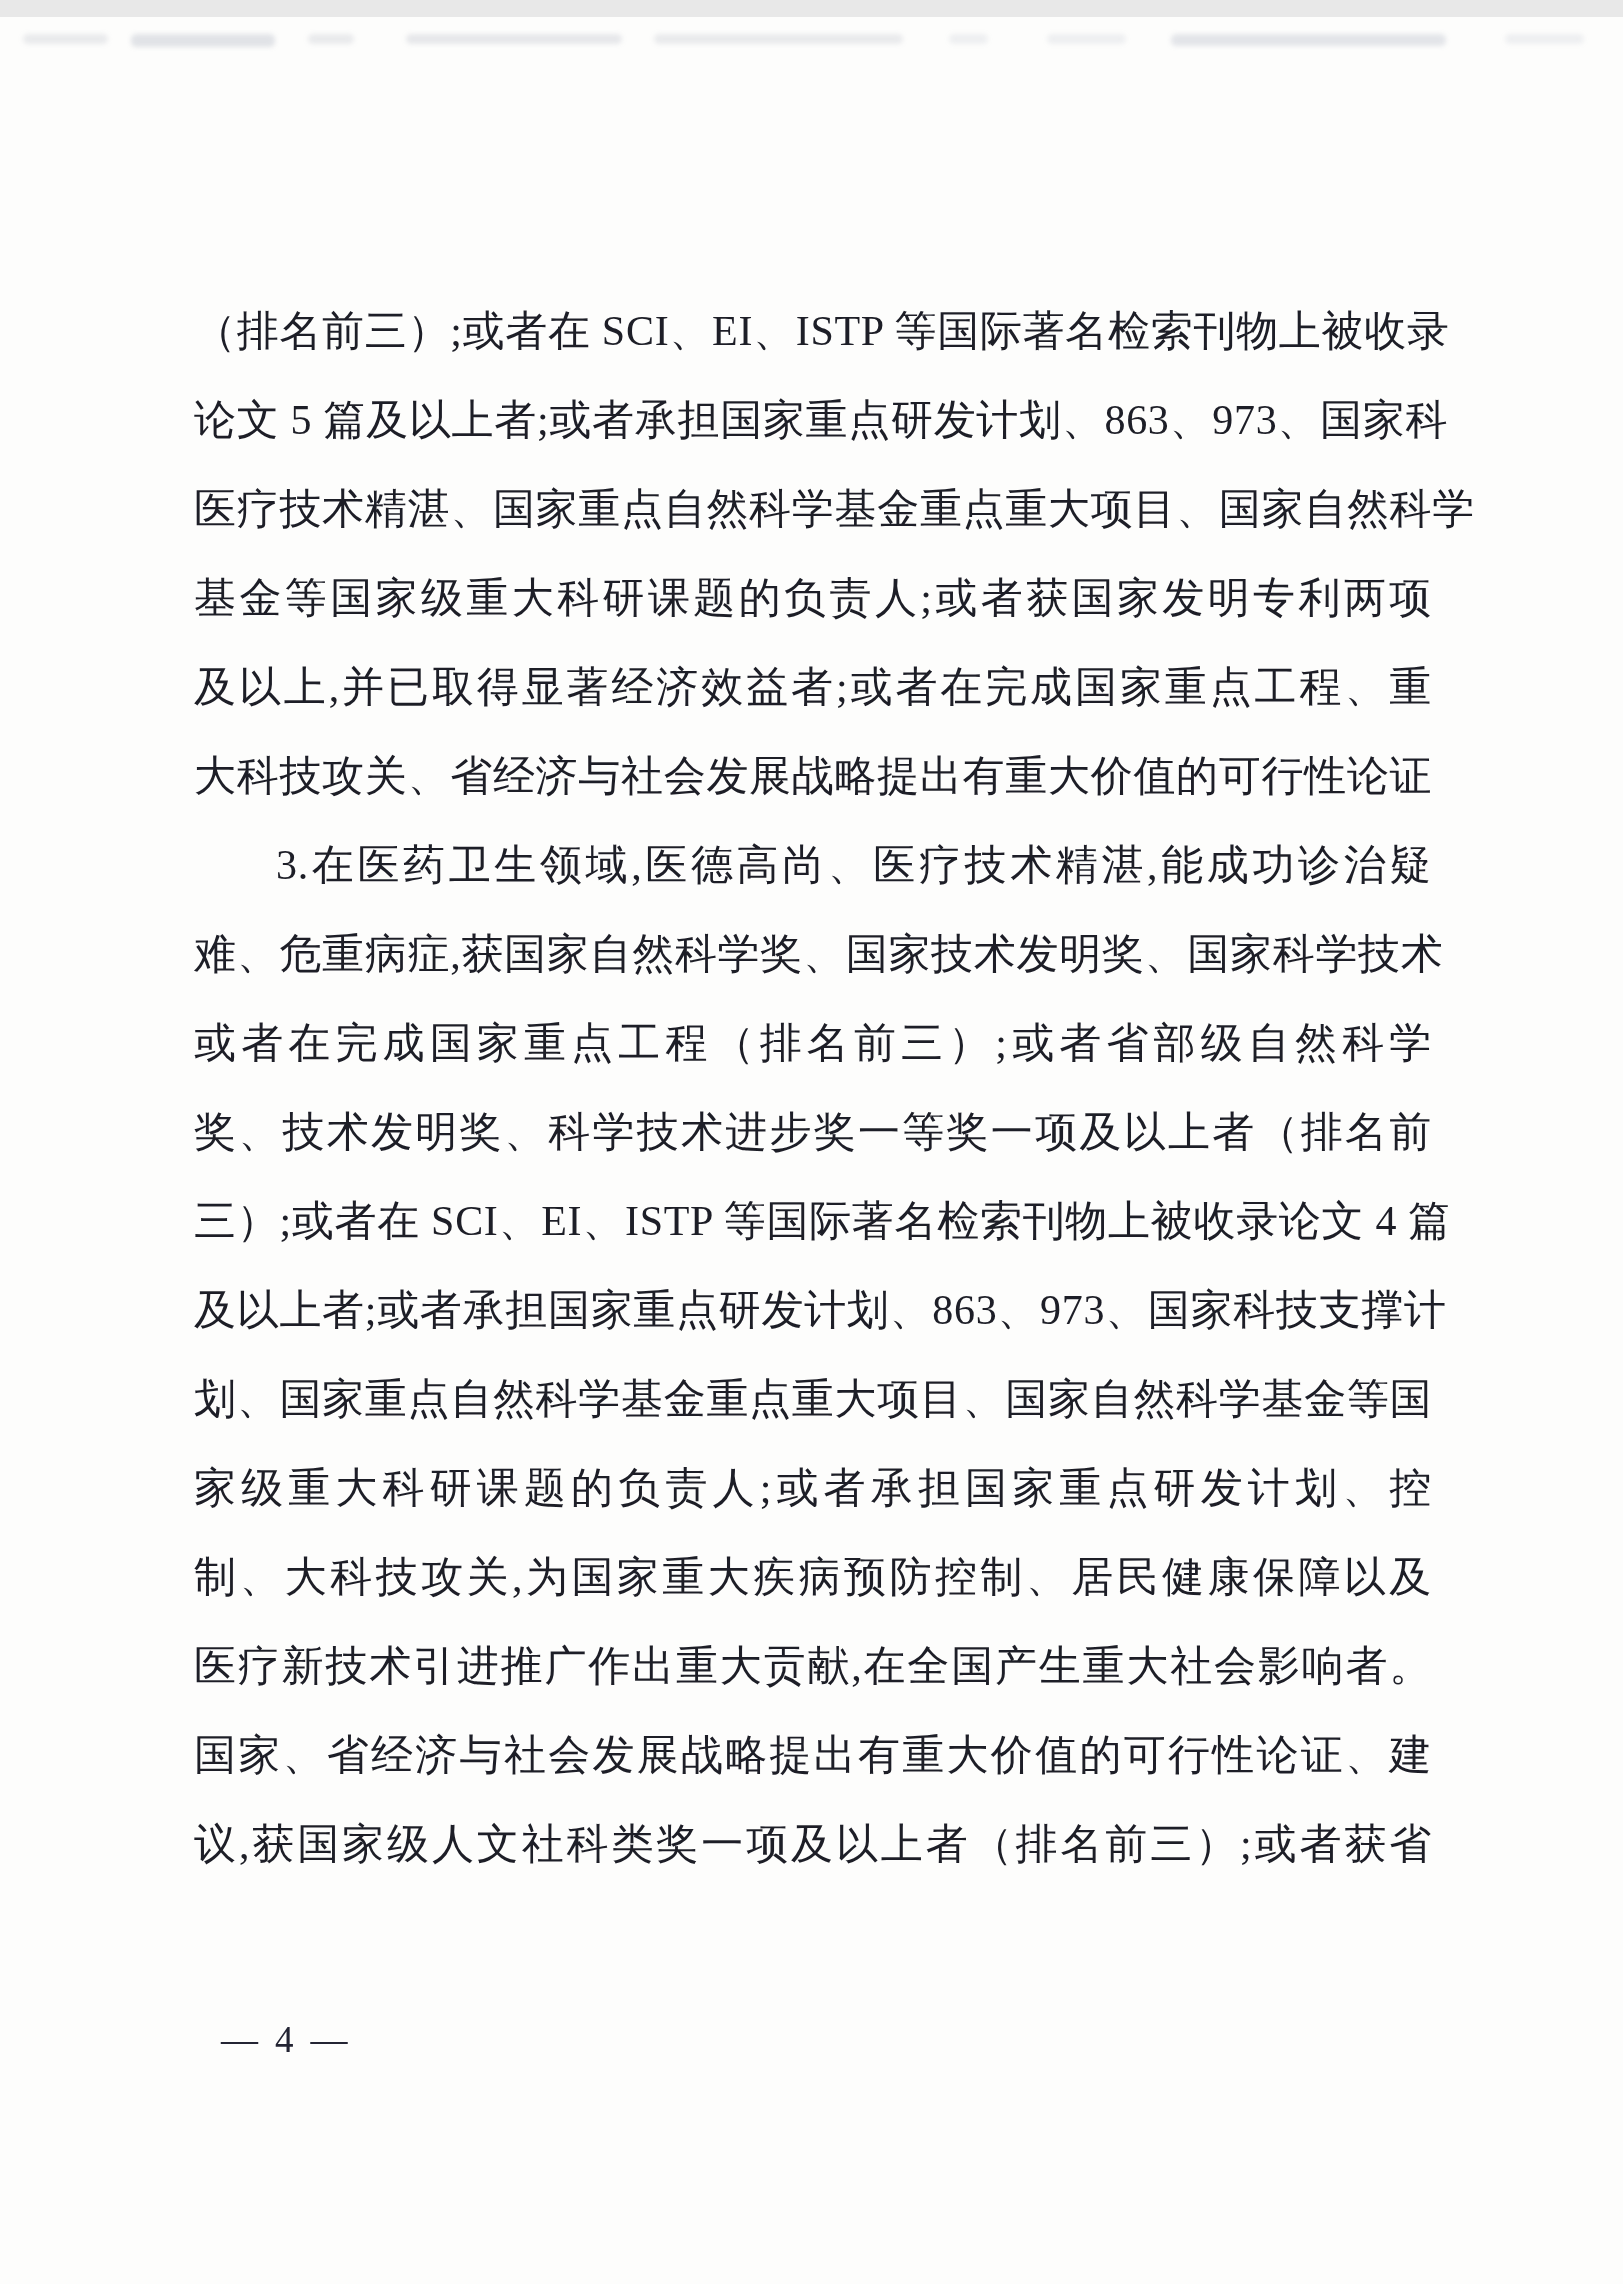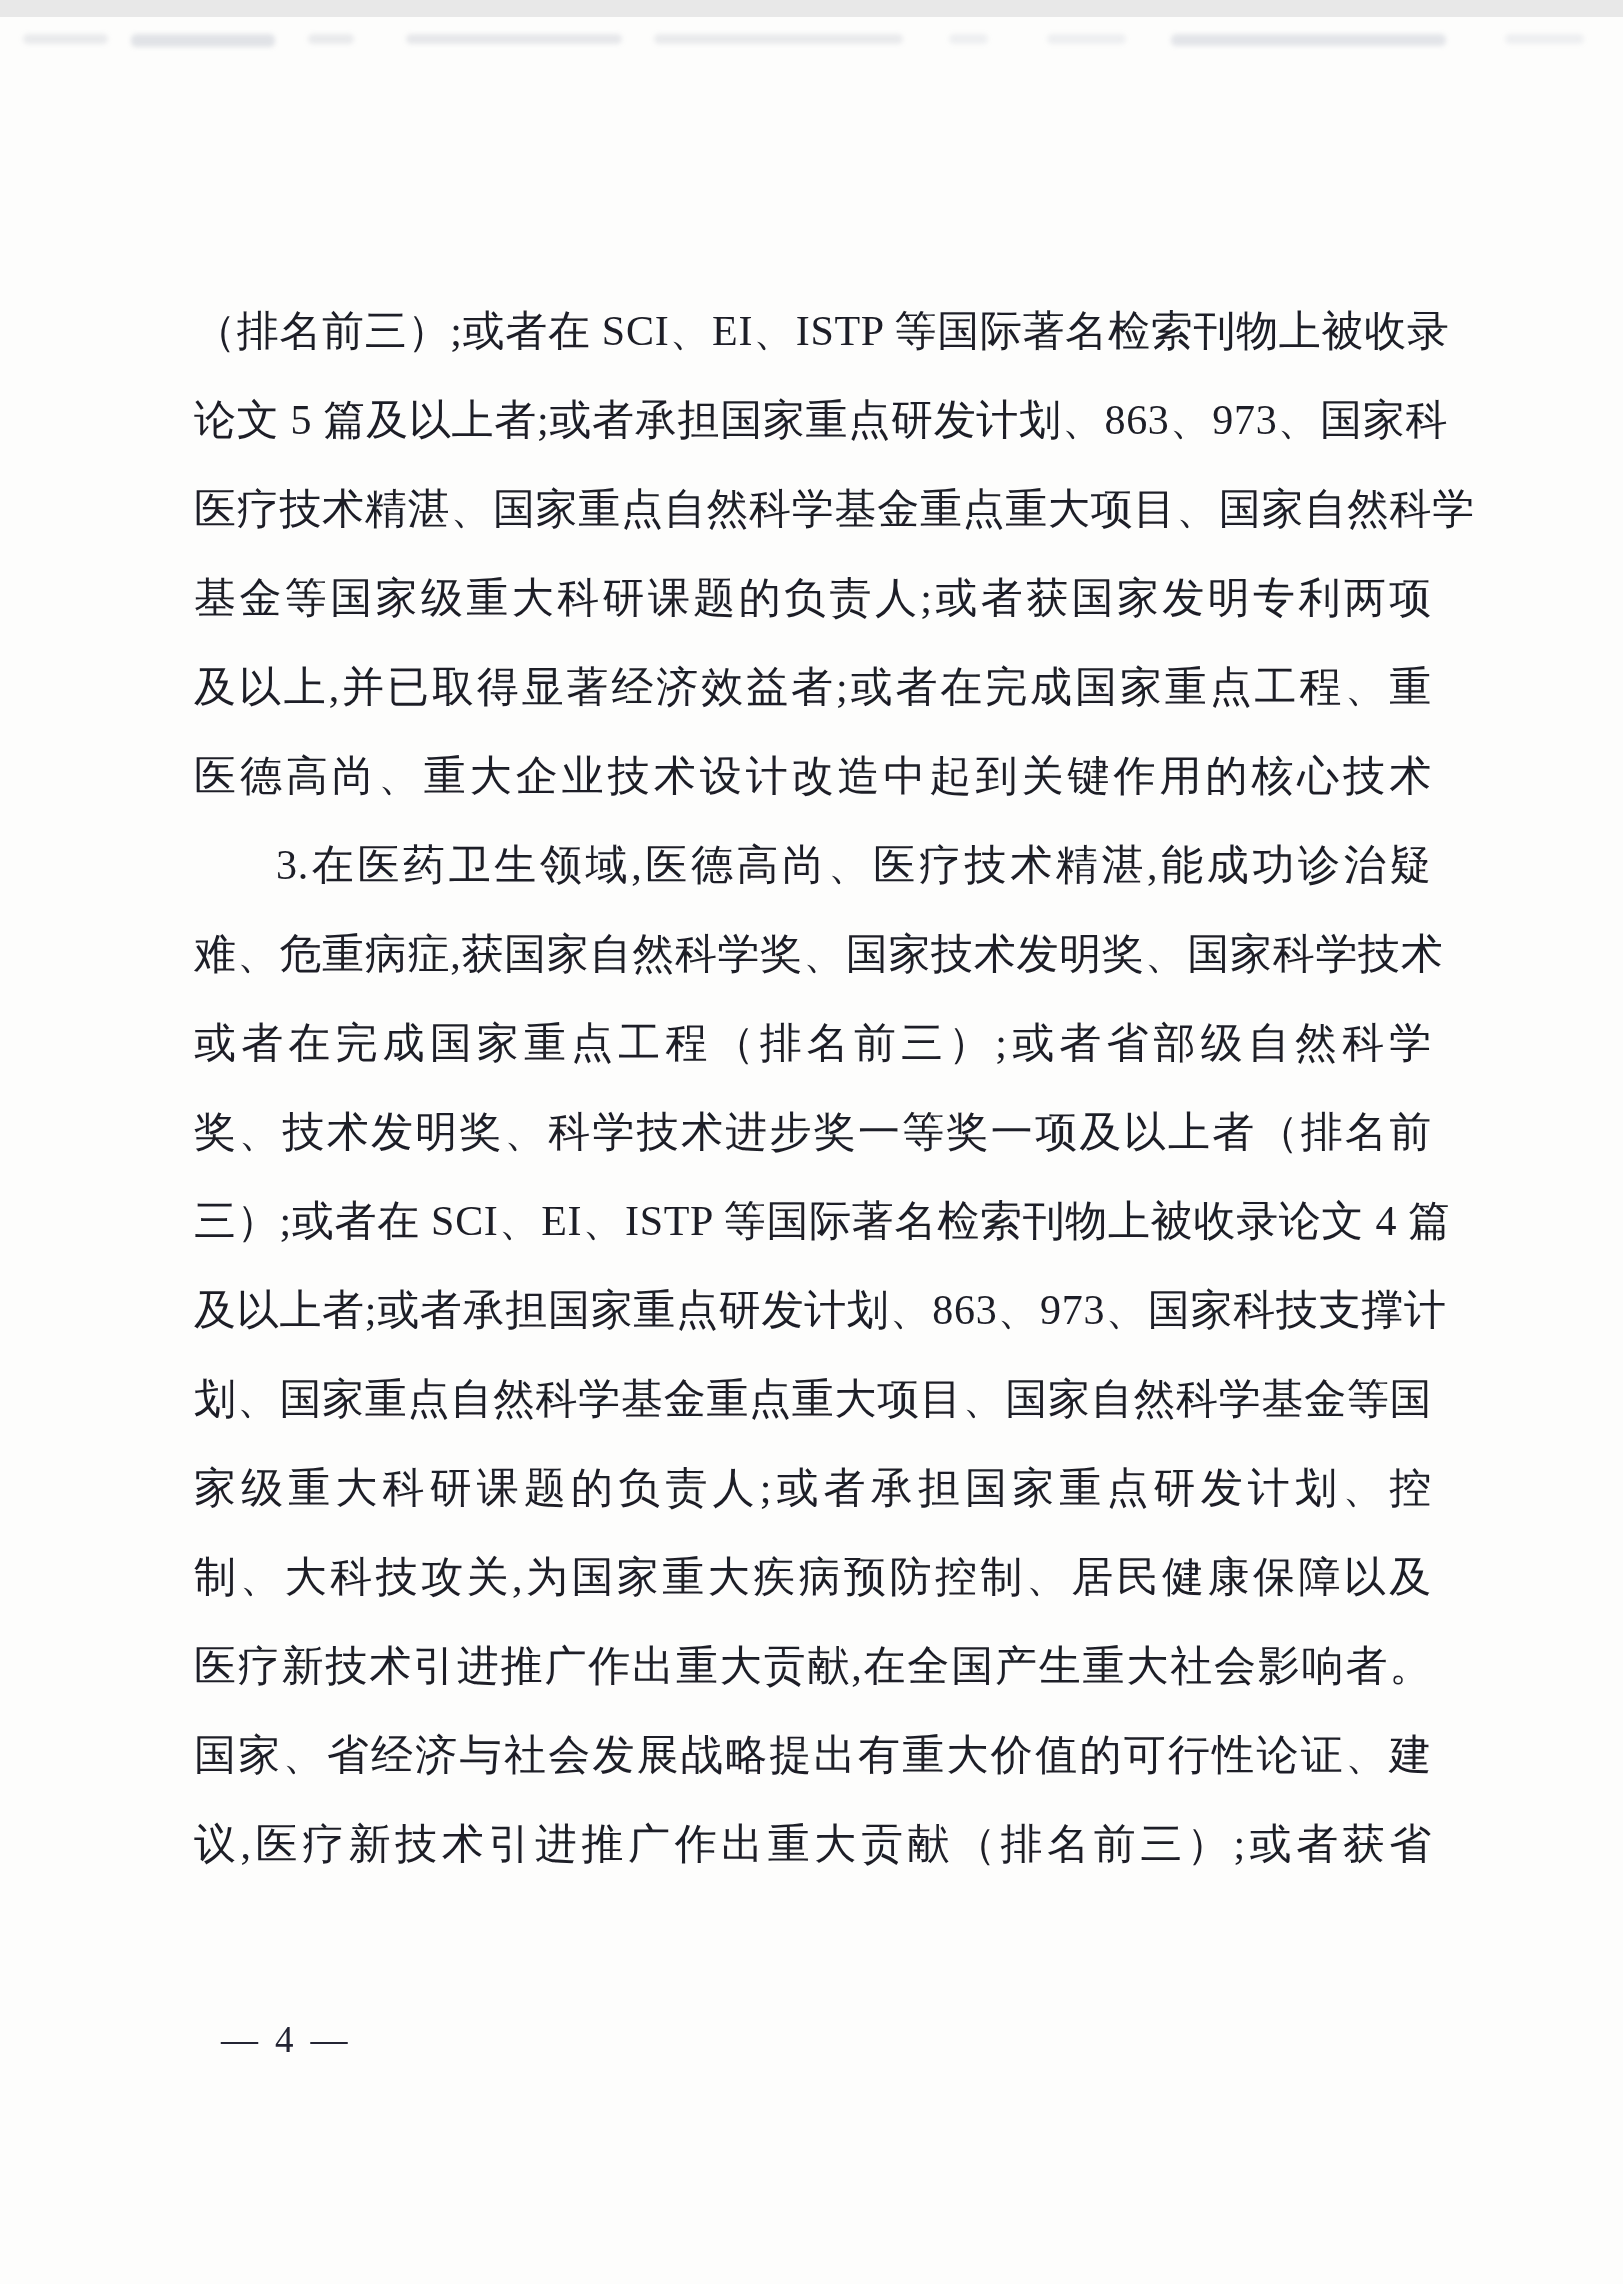--- a/index.html
+++ b/index.html
@@ -93,31 +93,31 @@
     <div class="streak s8"></div>
     <div class="streak s9"></div>
   </div>
 
   <div class="text-block">
     <div class="line">（排名前三）;或者在 SCI、EI、ISTP 等国际著名检索刊物上被收录</div>
     <div class="line">论文 5 篇及以上者;或者承担国家重点研发计划、863、973、国家科</div>
     <div class="line">医疗技术精湛、国家重点自然科学基金重点重大项目、国家自然科学</div>
     <div class="line">基金等国家级重大科研课题的负责人;或者获国家发明专利两项</div>
     <div class="line">及以上,并已取得显著经济效益者;或者在完成国家重点工程、重</div>
-    <div class="line">医德高尚、重大企业技术设计改造中起到关键作用的核心技术</div>
+    <div class="line">大科技攻关、省经济与社会发展战略提出有重大价值的可行性论证</div>
     <div class="line indent">3.在医药卫生领域,医德高尚、医疗技术精湛,能成功诊治疑</div>
     <div class="line">难、危重病症,获国家自然科学奖、国家技术发明奖、国家科学技术</div>
     <div class="line">或者在完成国家重点工程（排名前三）;或者省部级自然科学</div>
     <div class="line">奖、技术发明奖、科学技术进步奖一等奖一项及以上者（排名前</div>
     <div class="line">三）;或者在 SCI、EI、ISTP 等国际著名检索刊物上被收录论文 4 篇</div>
     <div class="line">及以上者;或者承担国家重点研发计划、863、973、国家科技支撑计</div>
     <div class="line">划、国家重点自然科学基金重点重大项目、国家自然科学基金等国</div>
     <div class="line">家级重大科研课题的负责人;或者承担国家重点研发计划、控</div>
     <div class="line">制、大科技攻关,为国家重大疾病预防控制、居民健康保障以及</div>
     <div class="line">医疗新技术引进推广作出重大贡献,在全国产生重大社会影响者。</div>
     <div class="line">国家、省经济与社会发展战略提出有重大价值的可行性论证、建</div>
-    <div class="line">议,医疗新技术引进推广作出重大贡献（排名前三）;或者获省</div>
+    <div class="line">议,获国家级人文社科类奖一项及以上者（排名前三）;或者获省</div>
   </div>
 
   <div class="page-number">— 4 —</div>
 
 </div>
 
 
 </body></html>

